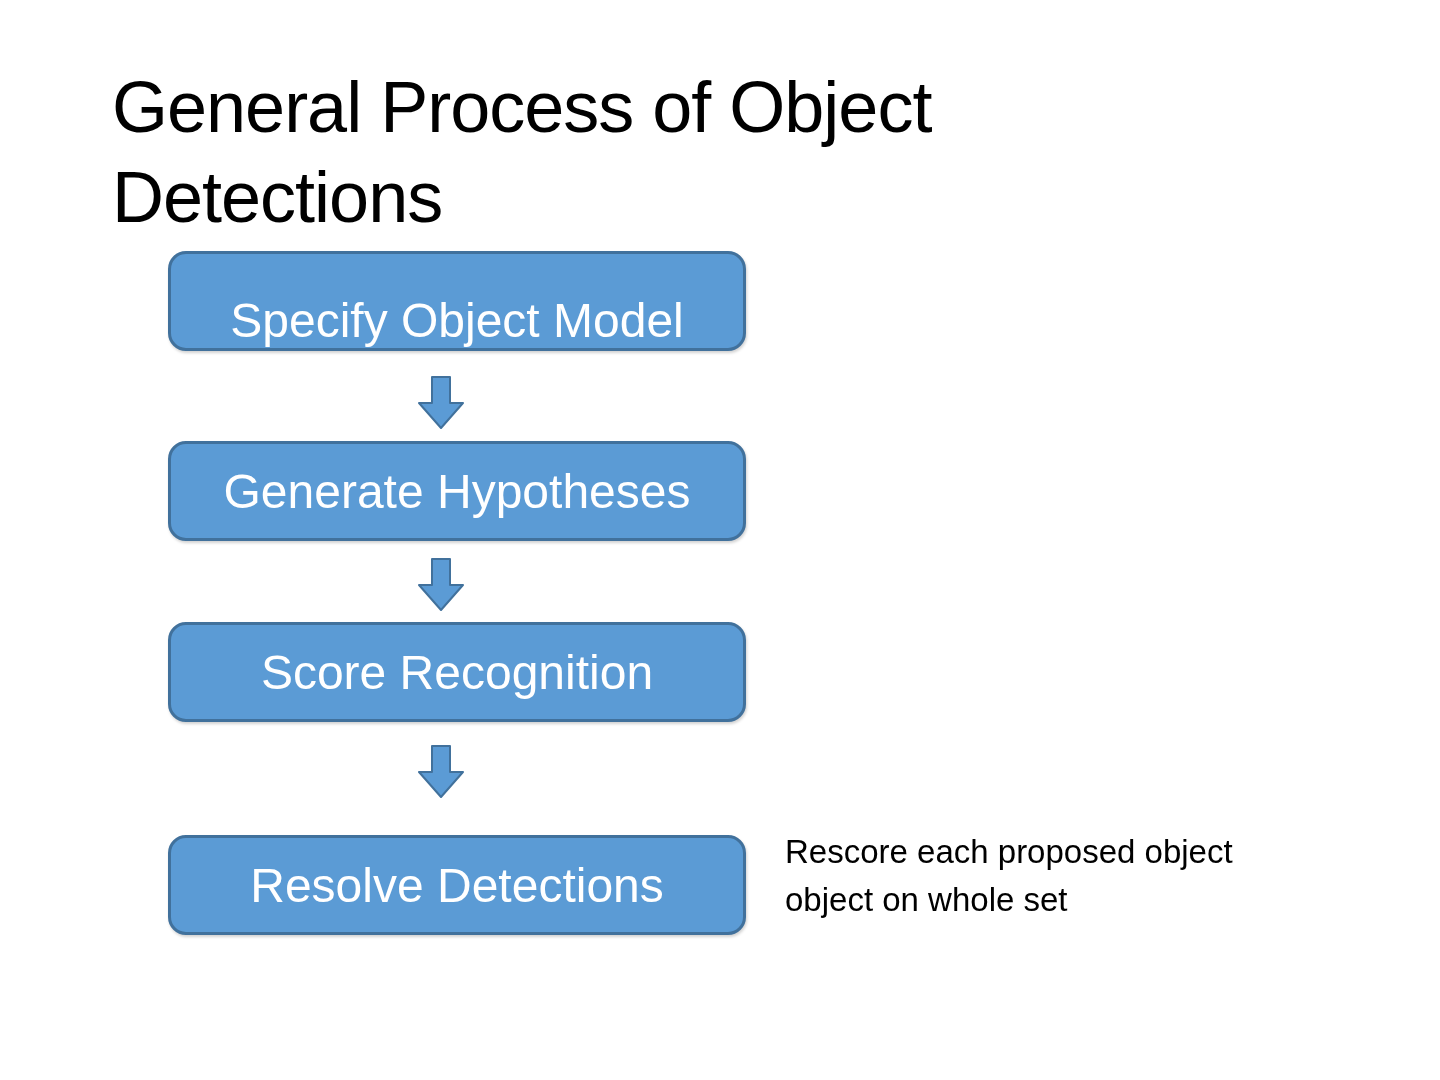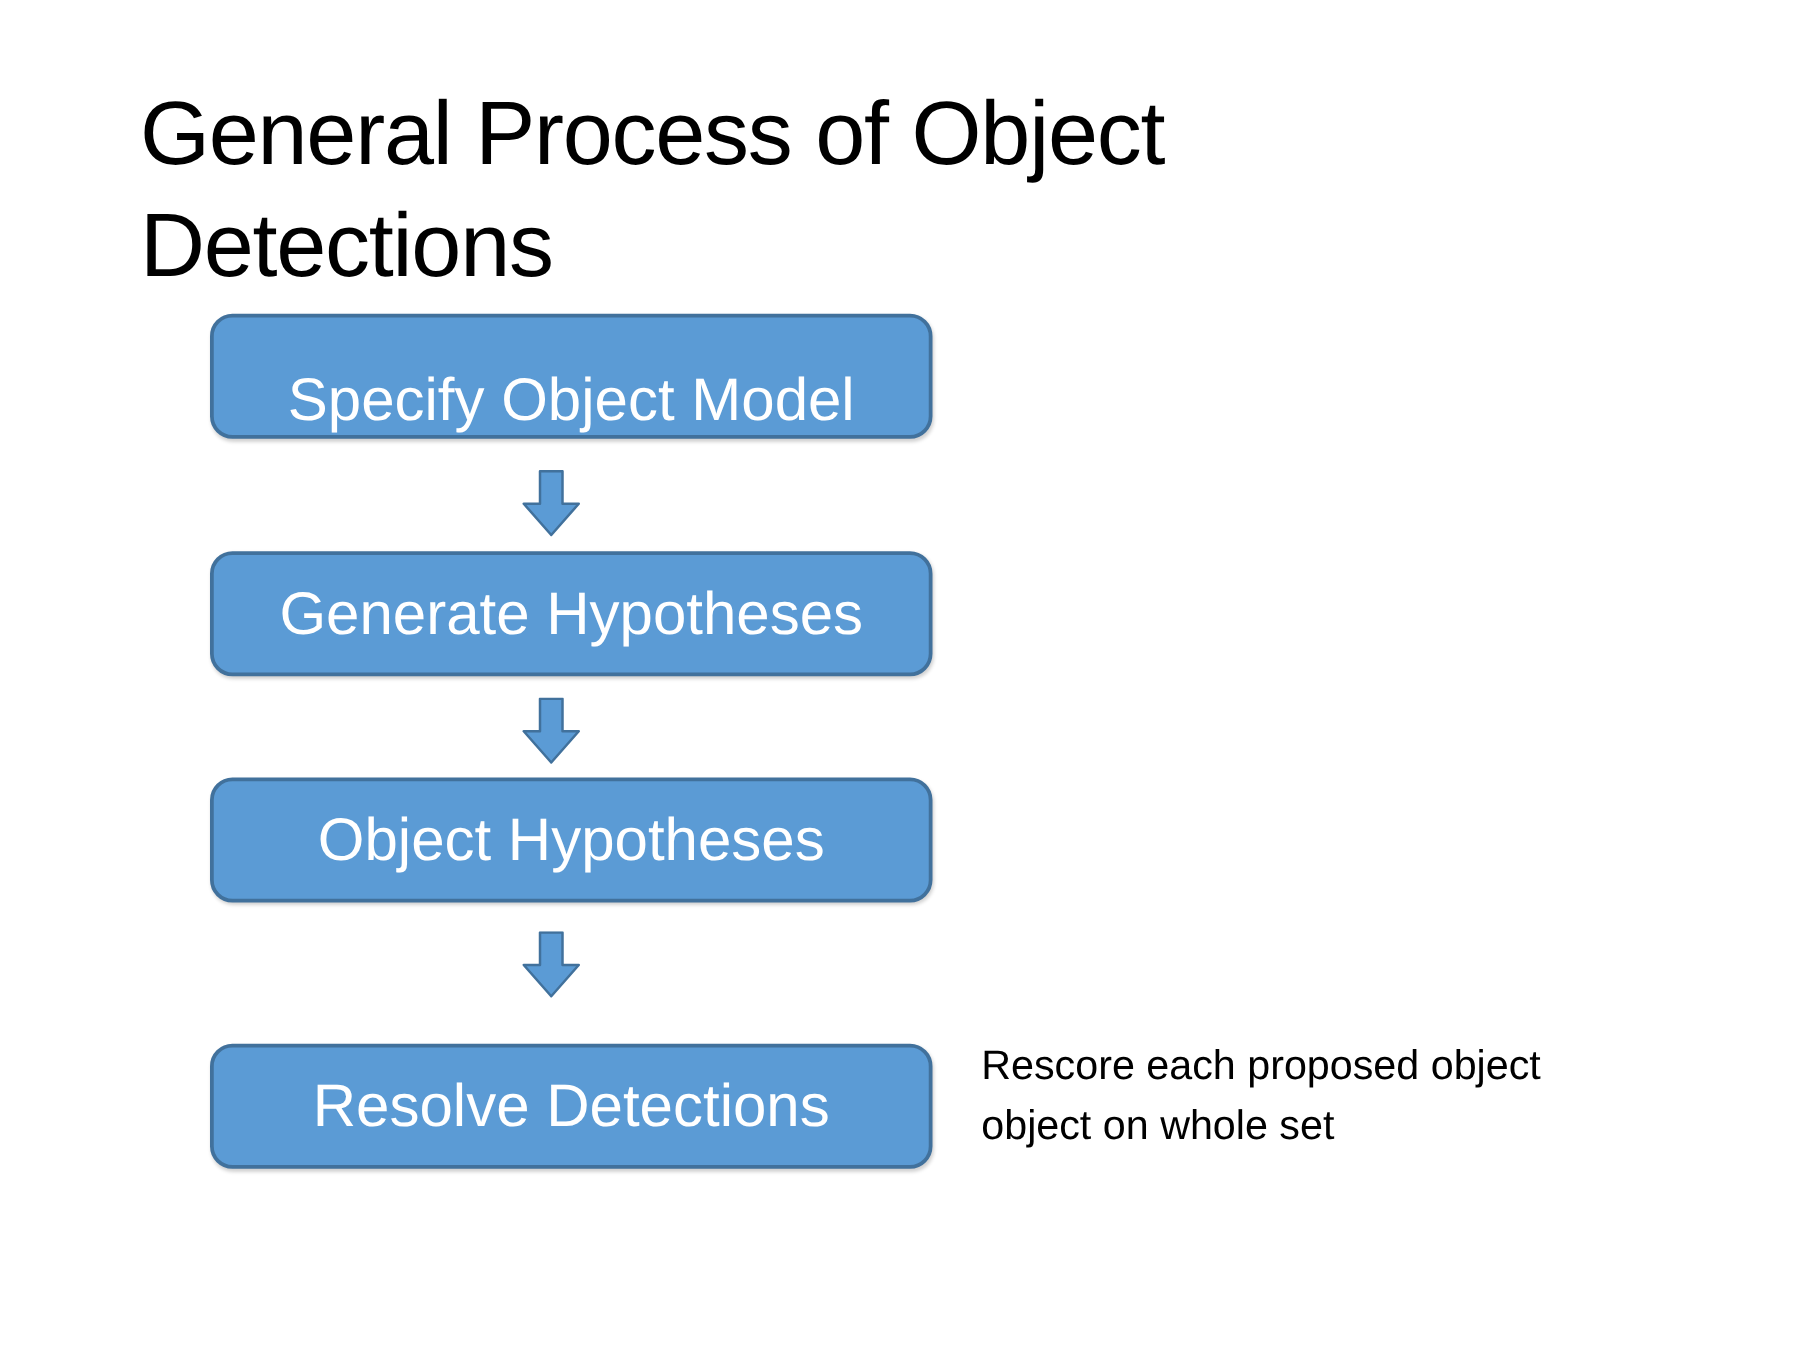--- a/index.html
+++ b/index.html
@@ -112,21 +112,21 @@
       <span class="label">Generate Hypotheses</span>
     </div>
 
     <div class="flow-arrow arrow-2">
       <svg width="48" height="54" viewBox="0 0 48 54" aria-hidden="true">
         <polygon points="15,1 33,1 33,27 46,27 24,52 2,27 15,27"></polygon>
       </svg>
     </div>
 
     <div class="flow-box box-3">
-      <span class="label">Object Hypotheses</span>
+      <span class="label">Score Recognition</span>
     </div>
 
     <div class="flow-arrow arrow-3">
       <svg width="48" height="54" viewBox="0 0 48 54" aria-hidden="true">
         <polygon points="15,1 33,1 33,27 46,27 24,52 2,27 15,27"></polygon>
       </svg>
     </div>
 
     <div class="flow-box box-4">
       <span class="label">Resolve Detections</span>

